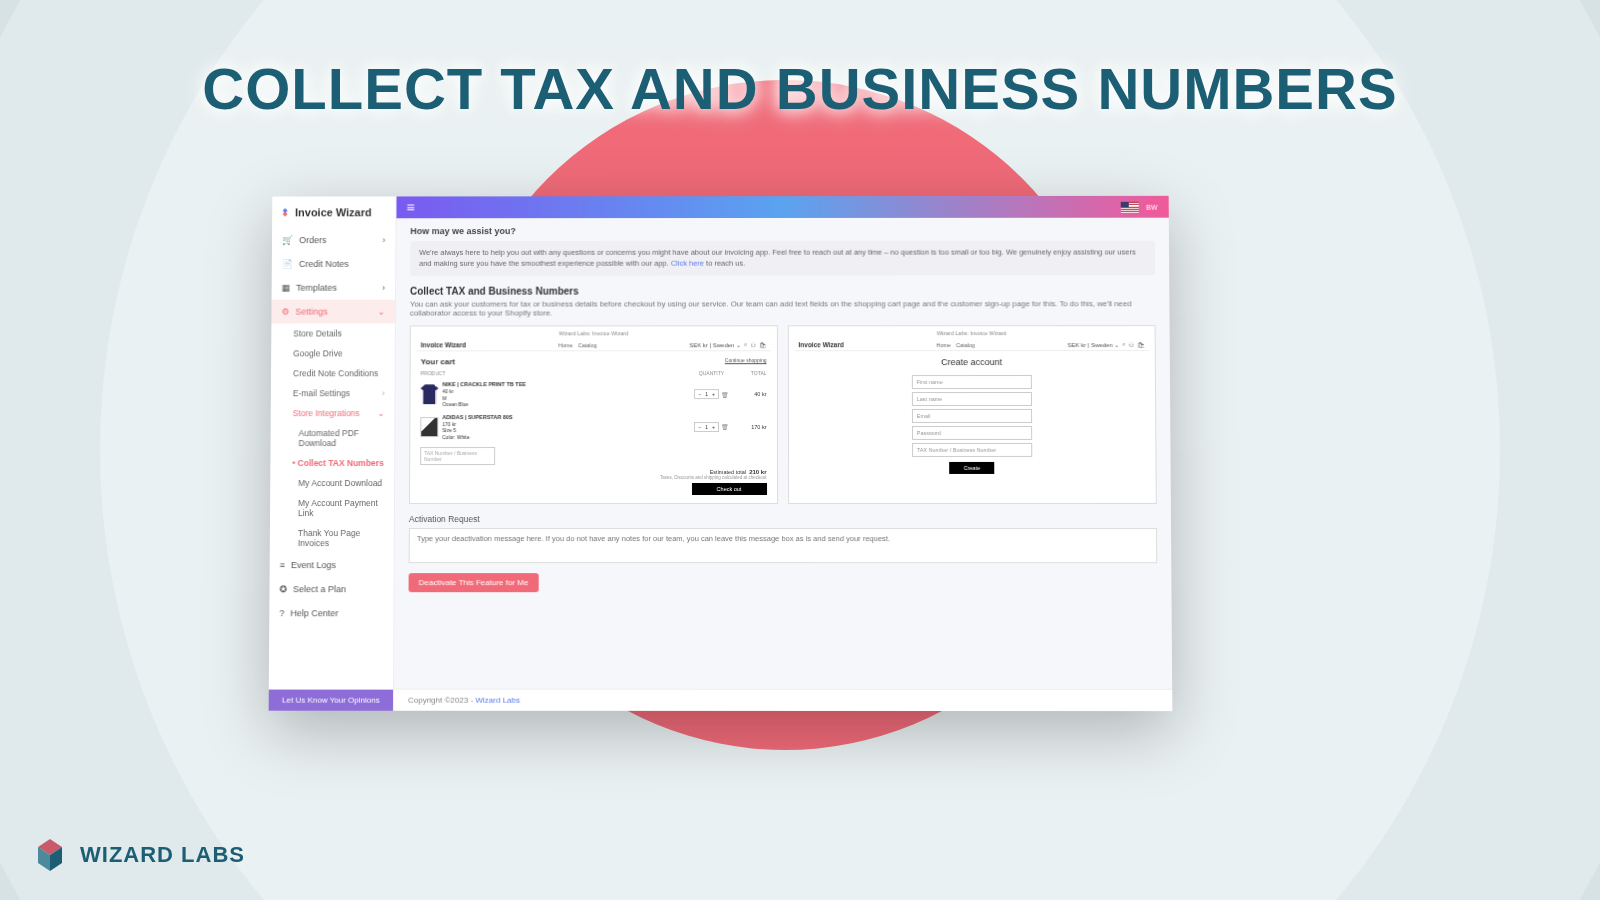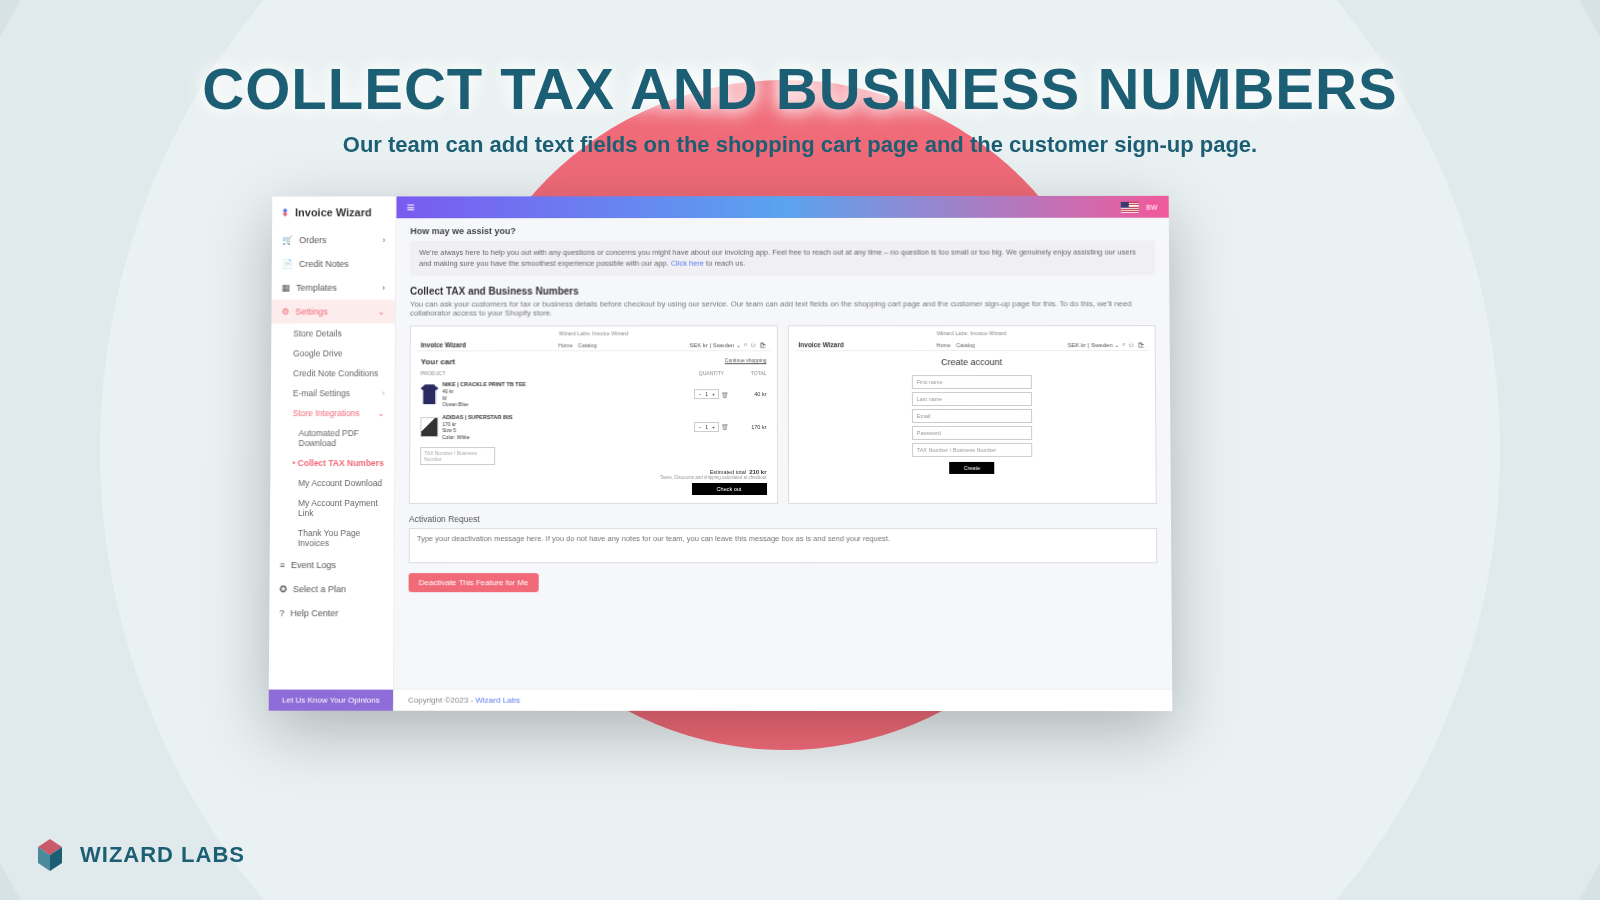--- a/index.html
+++ b/index.html
@@ -93,21 +93,20 @@
 </style>
 </head>
 <body>
 
 <div class="bg-circle1"></div>
 <div class="bg-circle2"></div>
 <div class="bg-circle3"></div>
 
 <div class="hero">
   <h1>COLLECT TAX AND BUSINESS NUMBERS</h1>
-  <p>Our team can add text fields on the shopping cart page and the customer sign-up page.</p>
 </div>
 
 <div class="app">
   <div class="sidebar">
     <div class="sb-logo">
       <svg class="ico" viewBox="0 0 24 24">
           <polygon points="12,2 18,8 12,14 6,8" fill="#5a7af0"></polygon>
           <polygon points="12,10 18,16 12,22 6,16" fill="#f06a78"></polygon>
         </svg>
       <span>Invoice Wizard</span>

